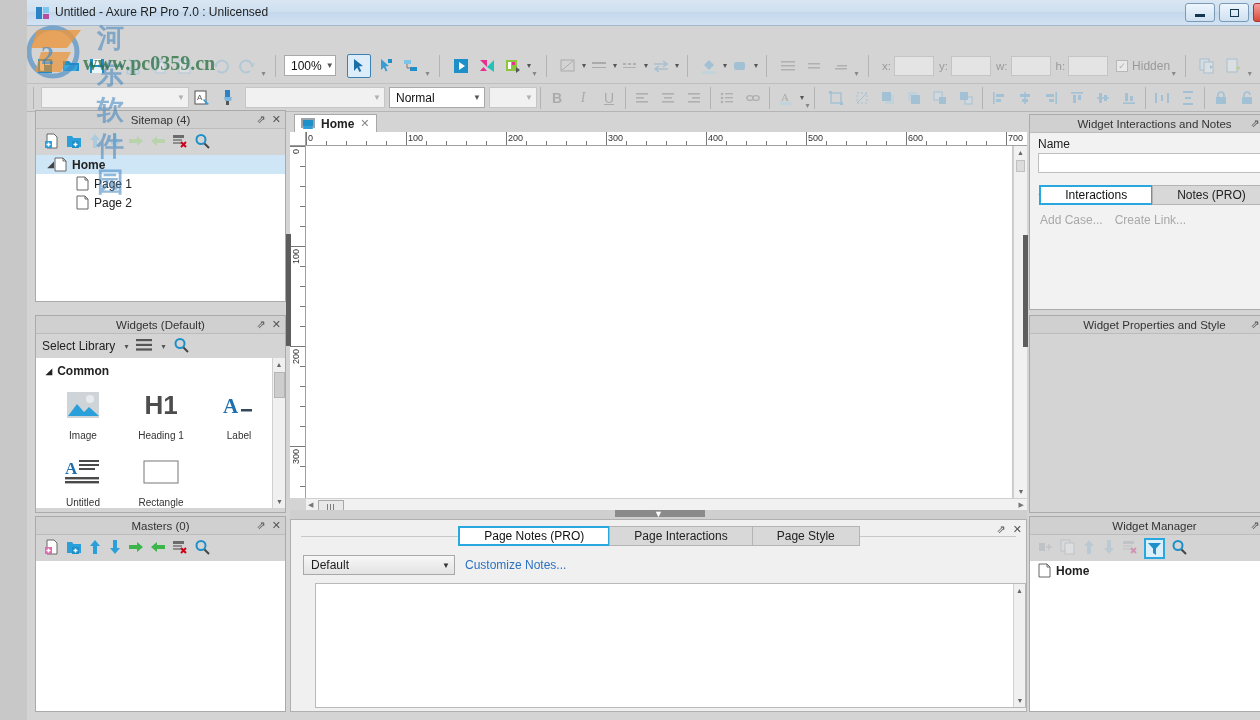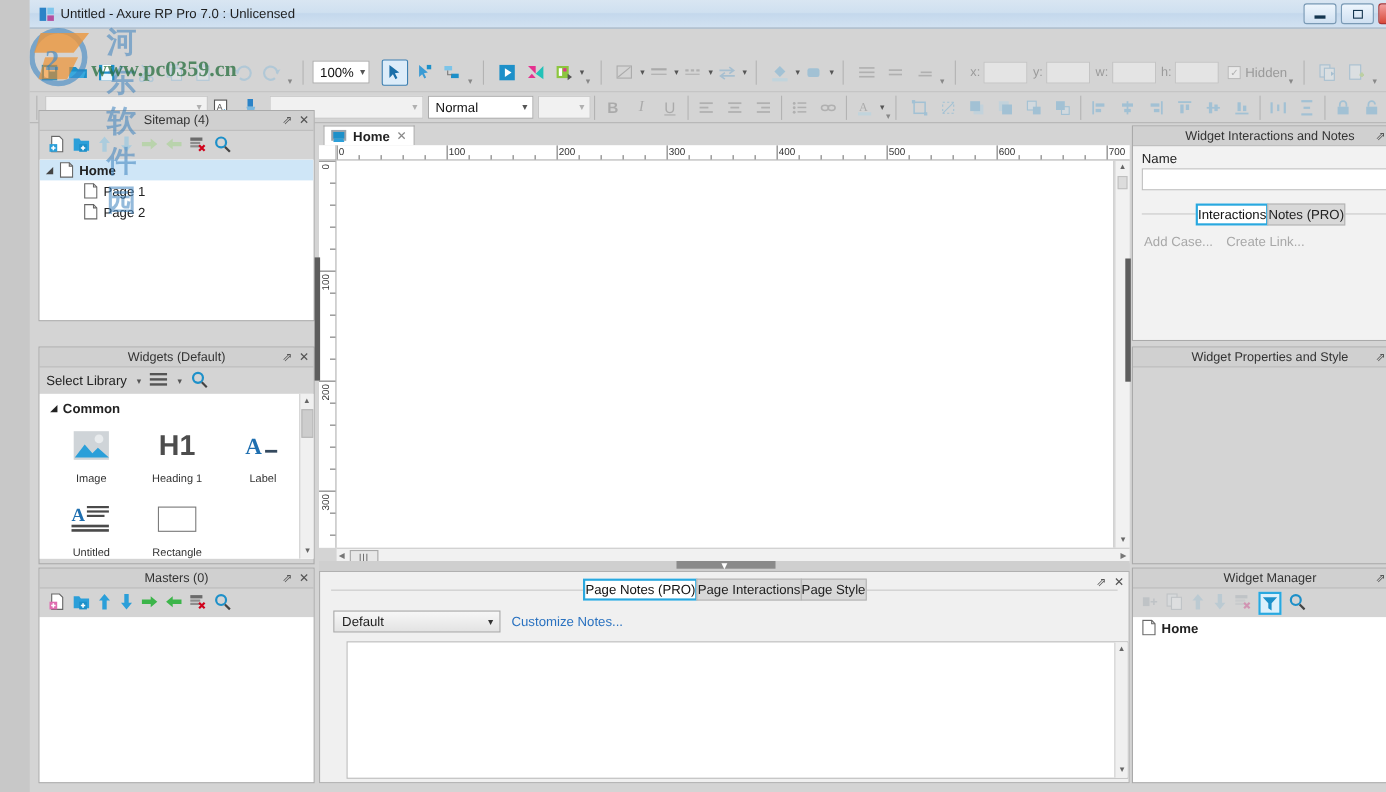--- a/index.html
+++ b/index.html
@@ -133,21 +133,21 @@
   .ruler-h { position: absolute; background: #fff; border-bottom: 1px solid #a0a0a0; overflow: hidden; }
   .ruler-v { position: absolute; background: #fff; border-right: 1px solid #a0a0a0; overflow: hidden; }
   .rtick { position: absolute; background: #777; }
   .rnum { position: absolute; font-size: 9px; color: #333; }
   .rnum.vert { writing-mode: vertical-rl; transform: rotate(180deg); }
   .design-area { position: absolute; background: #fff; }
 
   
   .tabs-row { display: flex; align-items: center; height: 22px; position: relative; }
   .ntab {
-    height: 20px; padding: 0 0; display: flex; align-items: center;
+    height: 20px; padding: 0 24px; display: flex; align-items: center;
     font-size: 12px; border: 1px solid #b4b4b4; background: #d8d8d8; margin-right: -1px;
   }
   .ntab.sel { background: #fff; border: 2px solid #29a8df; color: #111; }
   .link { color: #2a72c0; font-size: 12px; }
   .notes-area { background: #fff; border: 1px solid #b9b9b9; position: relative; }
 
   
   .sub-tabs { display: flex; justify-content: center; align-items: center; height: 24px; position: relative; }
   .name-label { font-size: 12px; padding: 4px 0 2px 8px; }
   .name-input { height: 20px; margin: 0 8px; background: #fff; border: 1px solid #bfbfbf; }
@@ -608,21 +608,21 @@
       <div class="tbtn dis">
           <svg width="16" height="16" viewBox="0 0 16 16">
             <rect x="3" y="7" width="10" height="7" fill="#3b9bd4"></rect>
             <path d="M5 7V5a3 3 0 0 1 6 0" fill="none" stroke="#3b9bd4" stroke-width="1.6"></path>
           </svg>
         </div>
       <div class="tb-expand">▾</div>
     </div>
   </div>
 
-  <div class="panel" style="left:8px; top:100px; width:251px; height:192px;">
+  <div class="panel" style="left:8px; top:110px; width:251px; height:192px;text-align:right;">
     <div class="panel-head">
       <span>Sitemap (4)</span>
       <span class="ctl">
           <span>⇗</span>
           <span>✕</span>
         </span>
     </div>
     <div class="panel-toolbar">
       <span><svg width="16" height="16" viewBox="0 0 16 16">
             <path d="M3 1h7l3 3v11H3z" fill="#fff" stroke="#666"></path>

